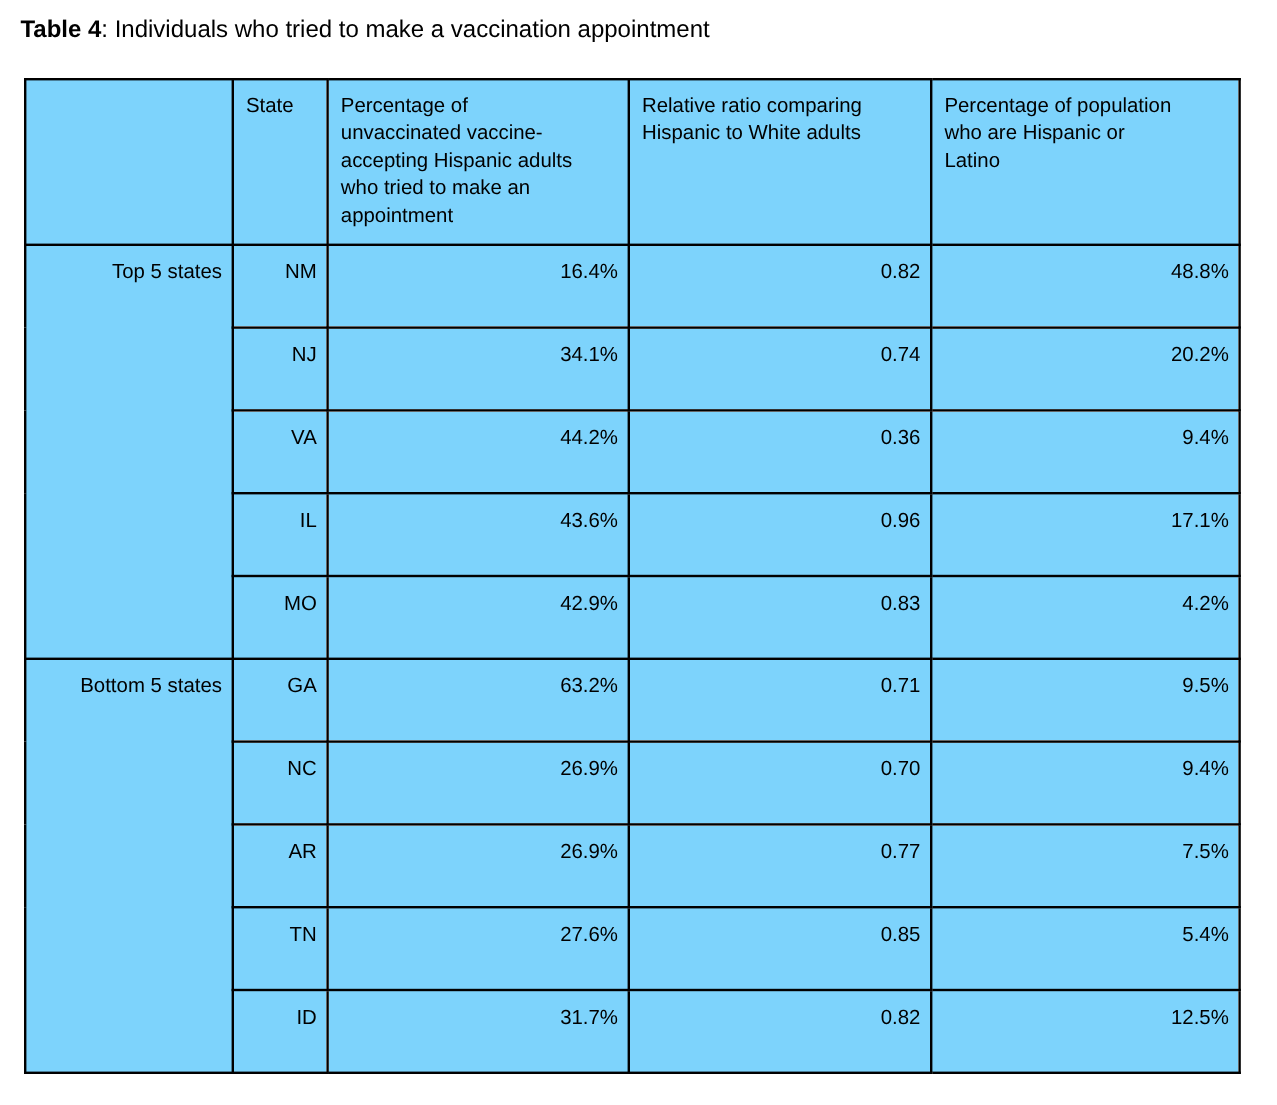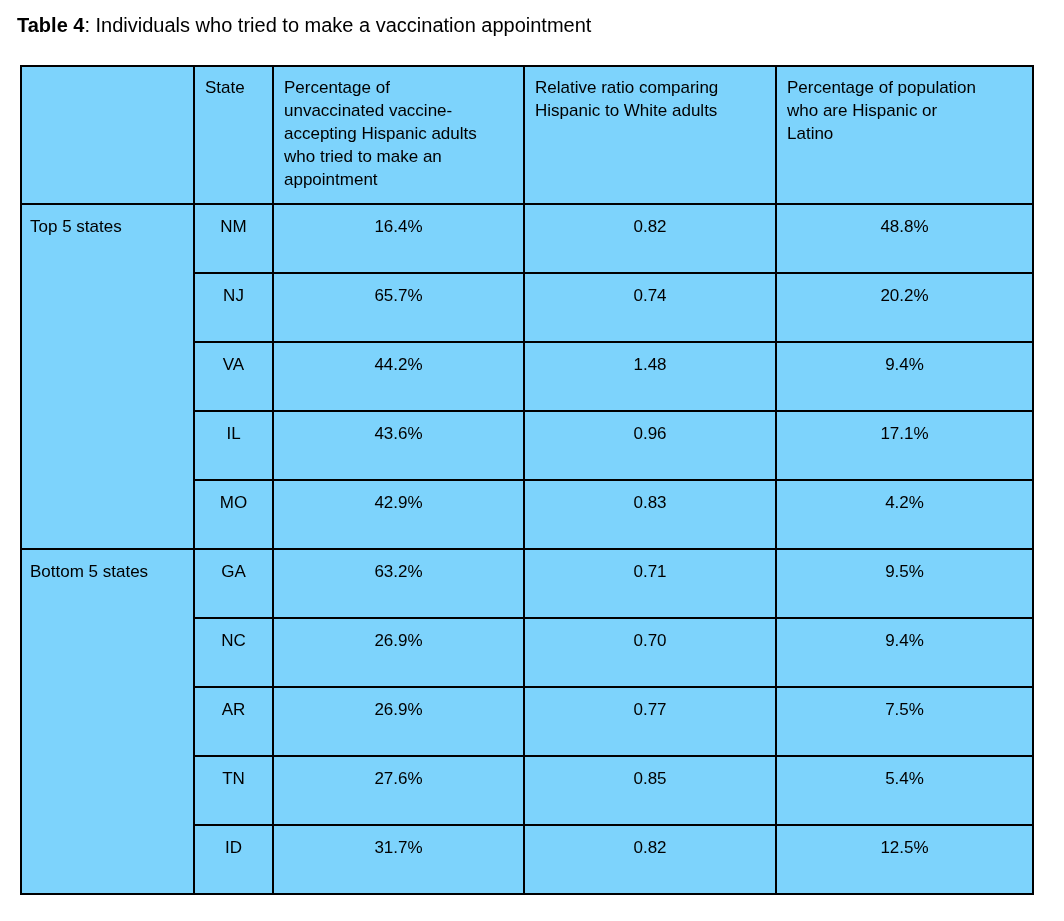--- a/index.html
+++ b/index.html
@@ -46,26 +46,26 @@
     padding: 9px 10px 8px 10px;
   }
   table.data th.wide {
     padding-right: 44px;
   }
   table.data td {
     height: 69px;
     padding: 10px 8px 8px 8px;
   }
   td.c-group {
-    text-align: left;
+    text-align: right;
     padding-left: 10px;
   }
   td.c-state,
   td.c-val {
-    text-align: center;
+    text-align: right;
   }
 </style>
 </head>
 <body>
 
 <div class="page">
 
   <div class="doc-title"><span class="bold">Table 4</span><span>: Individuals who tried to make a vaccination appointment</span></div>
 
   <table class="data">
@@ -89,28 +89,28 @@
 
       <tr>
         <td class="c-group" rowspan="5">Top 5 states</td>
         <td class="c-state">NM</td>
         <td class="c-val">16.4%</td>
         <td class="c-val">0.82</td>
         <td class="c-val">48.8%</td>
       </tr>
       <tr>
         <td class="c-state">NJ</td>
-        <td class="c-val">65.7%</td>
+        <td class="c-val">34.1%</td>
         <td class="c-val">0.74</td>
         <td class="c-val">20.2%</td>
       </tr>
       <tr>
         <td class="c-state">VA</td>
         <td class="c-val">44.2%</td>
-        <td class="c-val">1.48</td>
+        <td class="c-val">0.36</td>
         <td class="c-val">9.4%</td>
       </tr>
       <tr>
         <td class="c-state">IL</td>
         <td class="c-val">43.6%</td>
         <td class="c-val">0.96</td>
         <td class="c-val">17.1%</td>
       </tr>
       <tr>
         <td class="c-state">MO</td>

